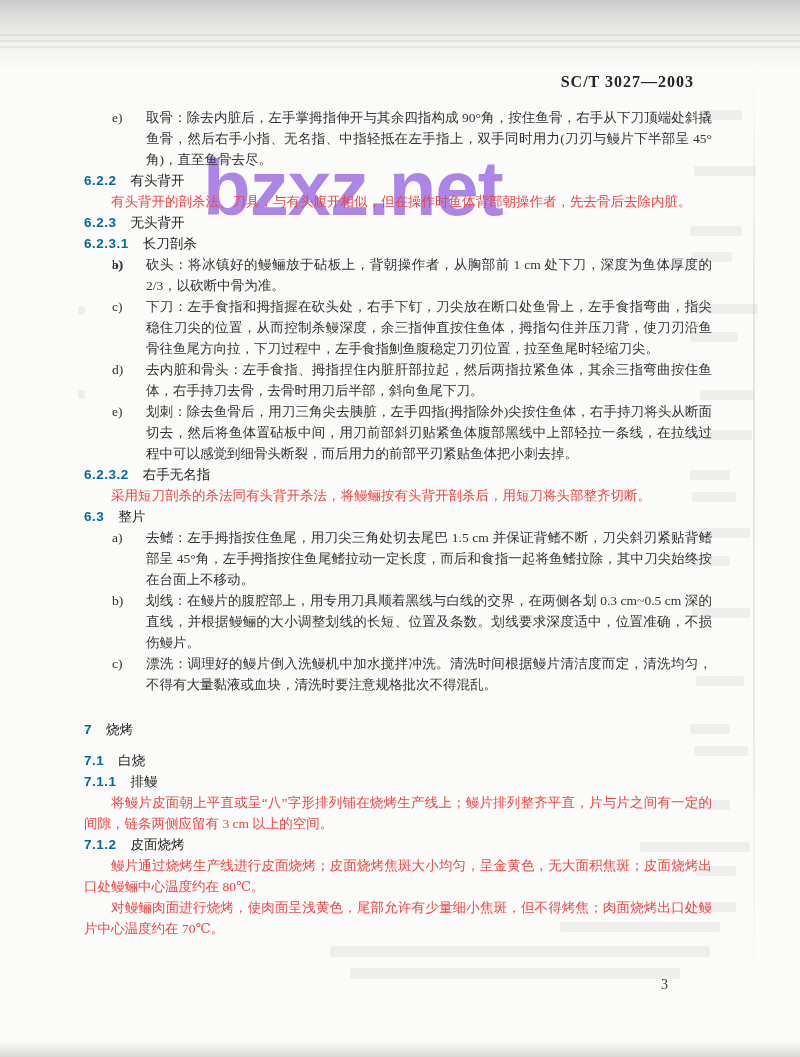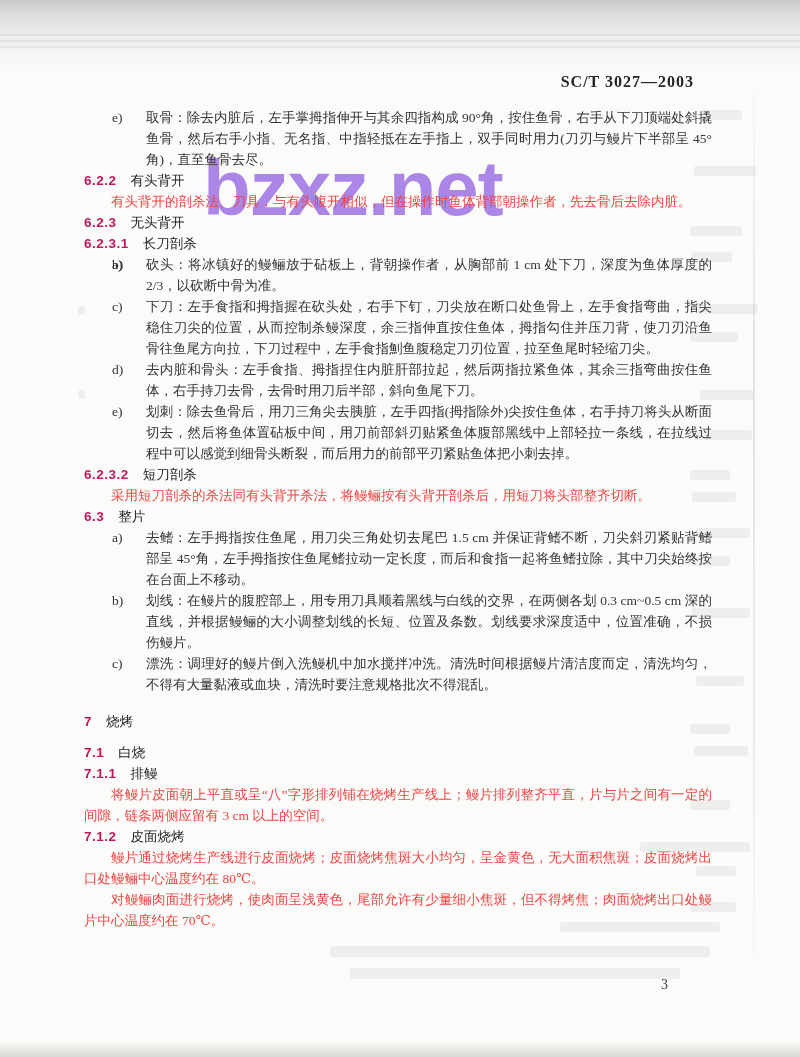--- a/index.html
+++ b/index.html
@@ -55,24 +55,24 @@
   }
   .para{
     margin:0;text-indent:2em;text-align:justify;color:#ef4444;
   }
   .heading{
     margin:0;font-weight:700;color:#1d1d1d;
     font-family:"Liberation Sans","DejaVu Sans",sans-serif;
     font-size:13.5px;
   }
   .heading .hnum{
-    font-weight:600;letter-spacing:.5px;margin-right:14px;color:#be185d;
+    font-weight:600;letter-spacing:.5px;margin-right:14px;color:#0369a1;
   }
   .heading .htitle{font-weight:400;}
-  .heading.chapter{margin-top:16px;margin-bottom:10px;}
+  .heading.chapter{margin-top:24px;margin-bottom:10px;}
   .li{
     position:relative;padding-left:62px;text-align:justify;color:#333;
   }
   .li .label{
     position:absolute;left:28px;top:0;
     font-family:"Liberation Serif","DejaVu Serif",serif;
   }
   
   .blot{
     position:absolute;background:#b9b9b9;opacity:.18;border-radius:2px;
@@ -91,21 +91,21 @@
       <div class="li"><span class="label">e)</span><span>取骨：除去内脏后，左手掌拇指伸开与其余四指构成 90°角，按住鱼骨，右手从下刀顶端处斜撬鱼骨，然后右手小指、无名指、中指轻抵在左手指上，双手同时用力(刀刃与鳗片下半部呈 45°角)，直至鱼骨去尽。</span></div>
       <div class="heading"><span class="hnum">6.2.2</span><span class="htitle">有头背开</span></div>
       <p class="para">有头背开的剖杀法、刀具，与有头腹开相似，但在操作时鱼体背部朝操作者，先去骨后去除内脏。</p>
       <div class="heading"><span class="hnum">6.2.3</span><span class="htitle">无头背开</span></div>
       <div class="heading"><span class="hnum">6.2.3.1</span><span class="htitle">长刀剖杀</span></div>
       <div class="li"><span class="label">a)</span></div>
       <div class="li"><span class="label">b)</span><span>砍头：将冰镇好的鳗鲡放于砧板上，背朝操作者，从胸部前 1 cm 处下刀，深度为鱼体厚度的 2/3，以砍断中骨为准。</span></div>
       <div class="li"><span class="label">c)</span><span>下刀：左手食指和拇指握在砍头处，右手下钉，刀尖放在断口处鱼骨上，左手食指弯曲，指尖稳住刀尖的位置，从而控制杀鳗深度，余三指伸直按住鱼体，拇指勾住并压刀背，使刀刃沿鱼骨往鱼尾方向拉，下刀过程中，左手食指魝鱼腹稳定刀刃位置，拉至鱼尾时轻缩刀尖。</span></div>
       <div class="li"><span class="label">d)</span><span>去内脏和骨头：左手食指、拇指捏住内脏肝部拉起，然后两指拉紧鱼体，其余三指弯曲按住鱼体，右手持刀去骨，去骨时用刀后半部，斜向鱼尾下刀。</span></div>
       <div class="li"><span class="label">e)</span><span>划刺：除去鱼骨后，用刀三角尖去胰脏，左手四指(拇指除外)尖按住鱼体，右手持刀将头从断面切去，然后将鱼体置砧板中间，用刀前部斜刃贴紧鱼体腹部黑线中上部轻拉一条线，在拉线过程中可以感觉到细骨头断裂，而后用力的前部平刃紧贴鱼体把小刺去掉。</span></div>
-      <div class="heading"><span class="hnum">6.2.3.2</span><span class="htitle">短刀剖杀</span></div>
+      <div class="heading"><span class="hnum">6.2.3.2</span><span class="htitle">右手无名指</span></div>
       <p class="para">采用短刀剖杀的杀法同有头背开杀法，将鳗鲡按有头背开剖杀后，用短刀将头部整齐切断。</p>
       <div class="heading"><span class="hnum">6.3</span><span class="htitle">整片</span></div>
       <div class="li"><span class="label">a)</span><span>去鳍：左手拇指按住鱼尾，用刀尖三角处切去尾巴 1.5 cm 并保证背鳍不断，刀尖斜刃紧贴背鳍部呈 45°角，左手拇指按住鱼尾鳍拉动一定长度，而后和食指一起将鱼鳍拉除，其中刀尖始终按在台面上不移动。</span></div>
       <div class="li"><span class="label">b)</span><span>划线：在鳗片的腹腔部上，用专用刀具顺着黑线与白线的交界，在两侧各划 0.3 cm~0.5 cm 深的直线，并根据鳗鲡的大小调整划线的长短、位置及条数。划线要求深度适中，位置准确，不损伤鳗片。</span></div>
       <div class="li"><span class="label">c)</span><span>漂洗：调理好的鳗片倒入洗鳗机中加水搅拌冲洗。清洗时间根据鳗片清洁度而定，清洗均匀，不得有大量黏液或血块，清洗时要注意规格批次不得混乱。</span></div>
       <div class="heading chapter"><span class="hnum">7</span><span class="htitle">烧烤</span></div>
       <div class="heading"><span class="hnum">7.1</span><span class="htitle">白烧</span></div>
       <div class="heading"><span class="hnum">7.1.1</span><span class="htitle">排鳗</span></div>
       <p class="para">将鳗片皮面朝上平直或呈“八”字形排列铺在烧烤生产线上；鳗片排列整齐平直，片与片之间有一定的间隙，链条两侧应留有 3 cm 以上的空间。</p>
       <div class="heading"><span class="hnum">7.1.2</span><span class="htitle">皮面烧烤</span></div>

